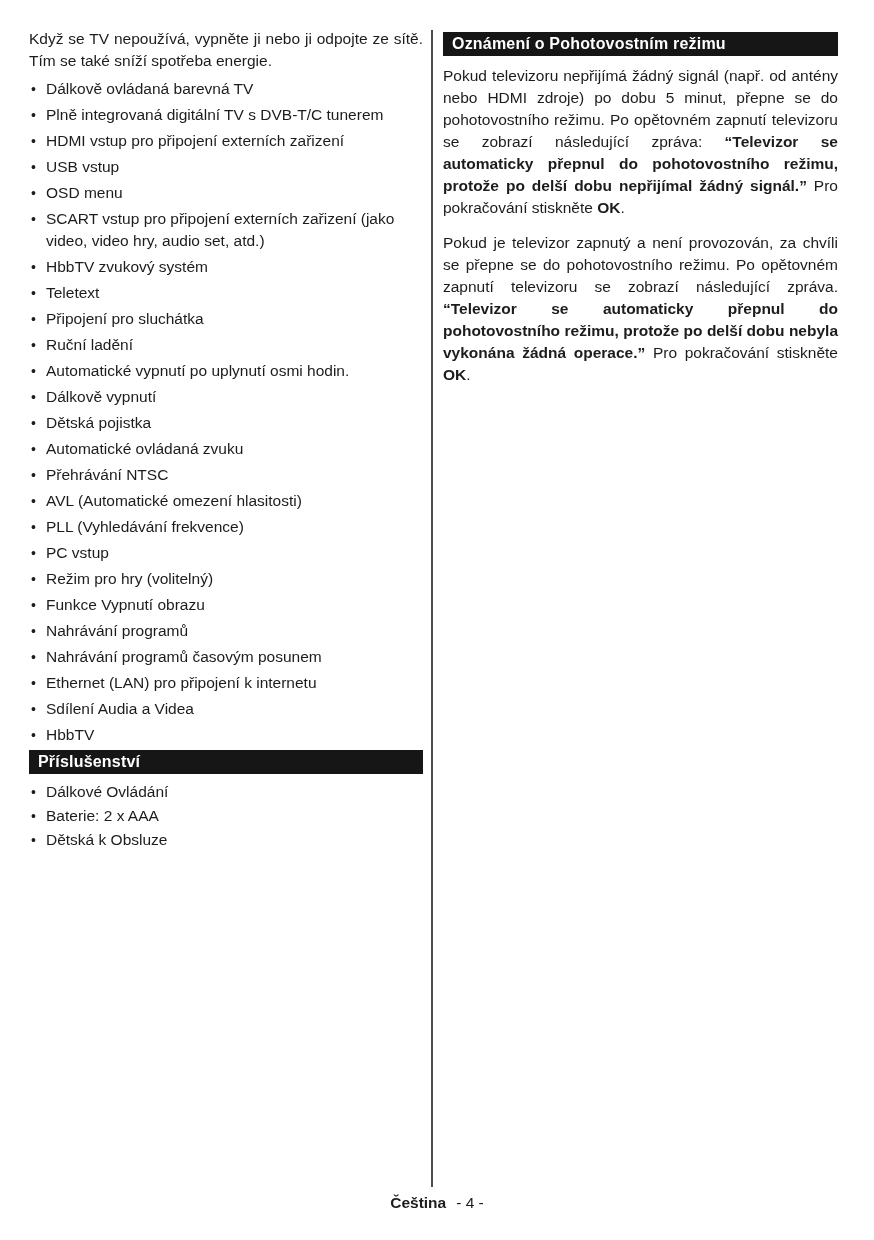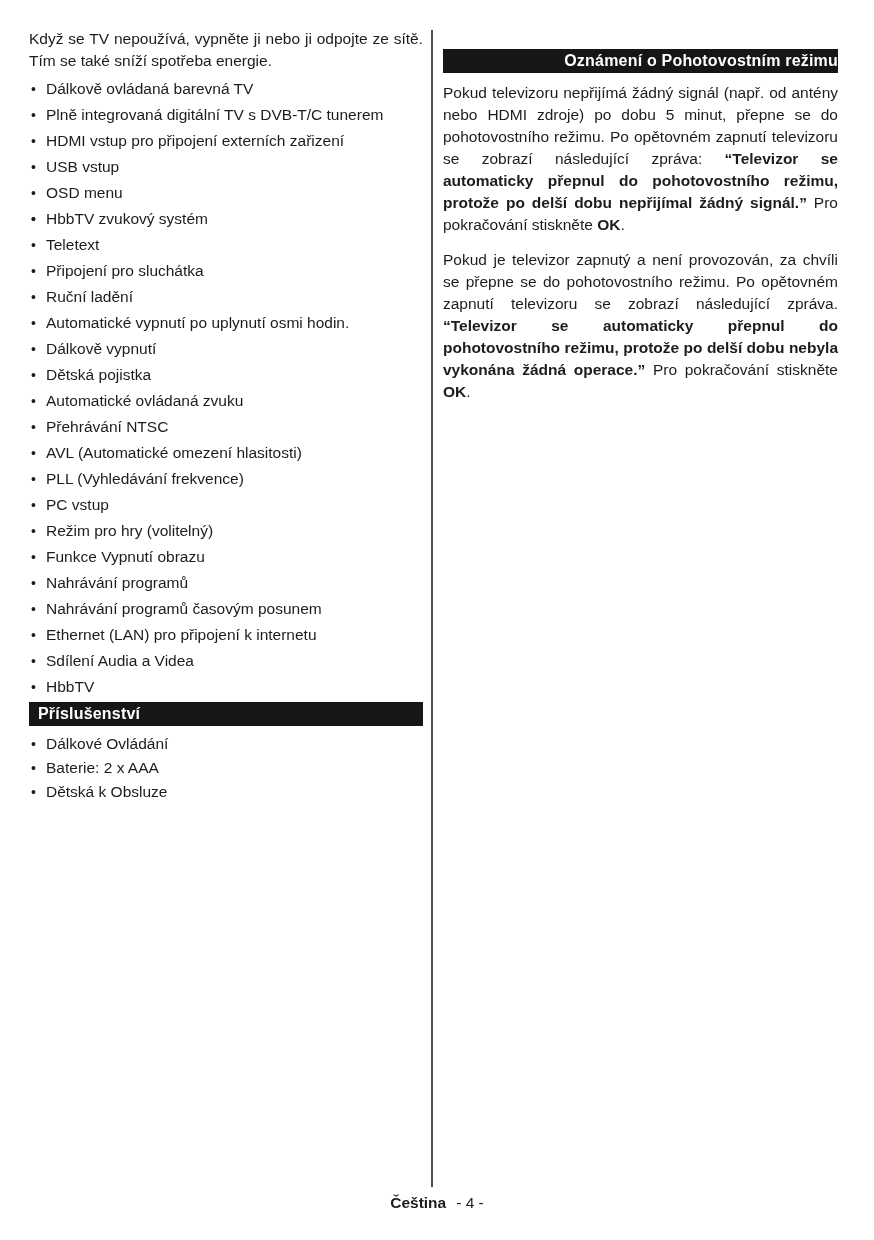--- a/index.html
+++ b/index.html
@@ -42,21 +42,21 @@
     background: #161616;
     color: #ffffff;
     font-weight: 700;
     font-size: 16px;
     line-height: 24px;
     height: 24px;
     padding-left: 9px;
     margin: 4px 0 7px 0;
     letter-spacing: 0.2px;
   }
-  .col-right .section-header { margin-top: 21px; margin-bottom: 9px; text-align: right; }
+  .col-right .section-header { margin-top: 4px; margin-bottom: 9px; }
   .bullets {
     list-style: none;
     margin: 0 0 2px 0;
     padding: 0;
   }
   .bullet-item {
     position: relative;
     padding-left: 17px;
     margin-bottom: 4px;
   }
@@ -93,21 +93,21 @@
         <li class="bullet-item"><span class="dot">•</span><span class="item-text">Dálkově ovládaná barevná TV</span></li>
 
         <li class="bullet-item"><span class="dot">•</span><span class="item-text">Plně integrovaná digitální TV s DVB-T/C tunerem</span></li>
 
         <li class="bullet-item"><span class="dot">•</span><span class="item-text">HDMI vstup pro připojení externích zařizení</span></li>
 
         <li class="bullet-item"><span class="dot">•</span><span class="item-text">USB vstup</span></li>
 
         <li class="bullet-item"><span class="dot">•</span><span class="item-text">OSD menu</span></li>
 
-        <li class="bullet-item"><span class="dot">•</span></li>
+        <li class="bullet-item"><span class="dot">•</span><span class="item-text">SCART vstup pro připojení externích zařizení (jako video, video hry, audio set, atd.)</span></li>
 
         <li class="bullet-item"><span class="dot">•</span><span class="item-text">HbbTV zvukový systém</span></li>
 
         <li class="bullet-item"><span class="dot">•</span><span class="item-text">Teletext</span></li>
 
         <li class="bullet-item"><span class="dot">•</span><span class="item-text">Připojení pro sluchátka</span></li>
 
         <li class="bullet-item"><span class="dot">•</span><span class="item-text">Ruční ladění</span></li>
 
         <li class="bullet-item"><span class="dot">•</span><span class="item-text">Automatické vypnutí po uplynutí osmi hodin.</span></li>

